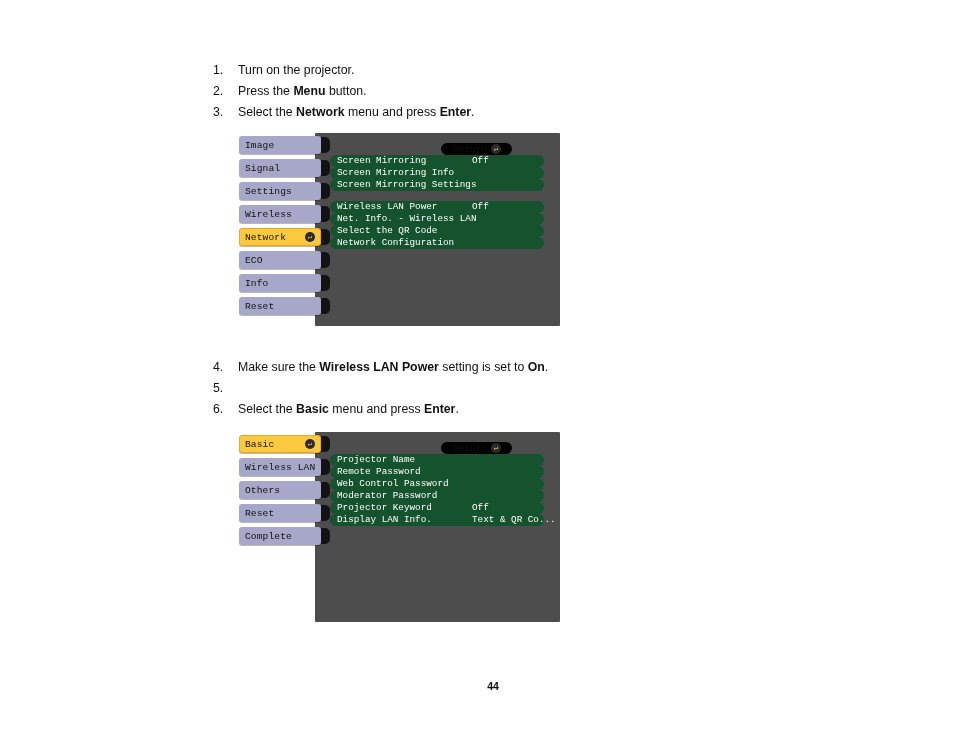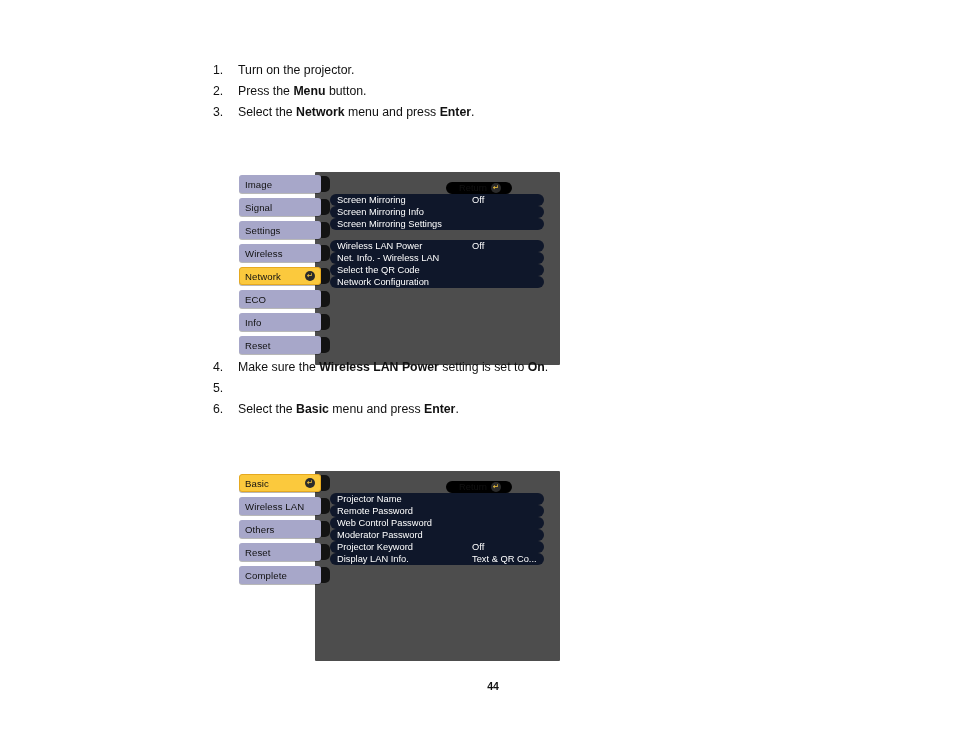--- a/index.html
+++ b/index.html
@@ -35,22 +35,21 @@
   }
   .step-text { white-space: nowrap; }
   .step-text b { font-weight: bold; }
 
   #steps-top { top: 60px; }
   #steps-mid { top: 357px; }
 
   
   .osd {
     position: absolute;
-    font-family: Liberation Sans, sans-serif;
-    margin-top: 39px;
+    font-family: Liberation Mono, monospace;
   }
   .osd-body {
     position: absolute;
     left: 76px;
     top: 0;
     background: #4d4d4d;
     border-radius: 1px;
   }
   .osd-sidebar {
     position: absolute;
@@ -105,21 +104,21 @@
 
   .osd-rows {
     position: absolute;
     left: 15px;
     right: 32px;
     top: 10px;
   }
   .osd-row {
     position: relative;
     height: 11.5px;
-    background: #0f172a;
+    background: #14532d;
     border-radius: 6px;
     margin-bottom: 0.5px;
     display: flex;
     align-items: center;
     color: #ffffff;
     font-size: 9.3px;
     padding-left: 7px;
     box-sizing: border-box;
     white-space: nowrap;
   }

